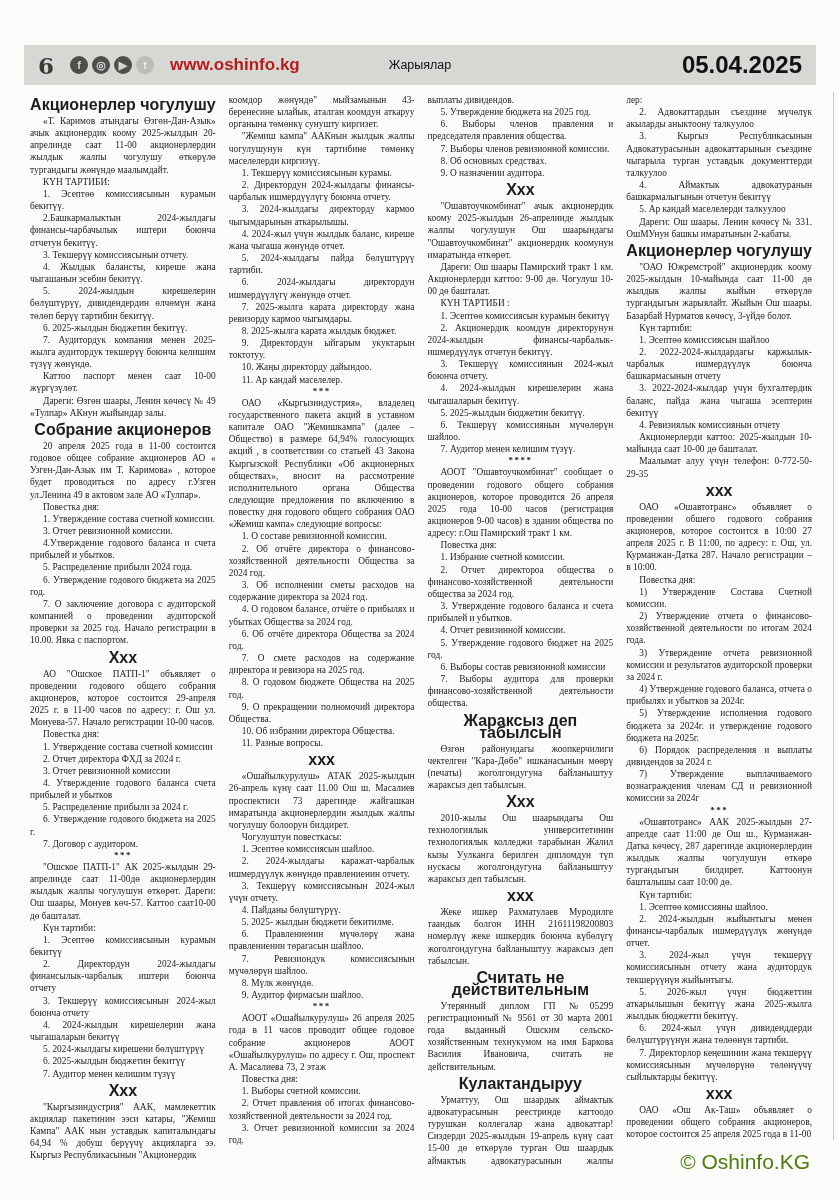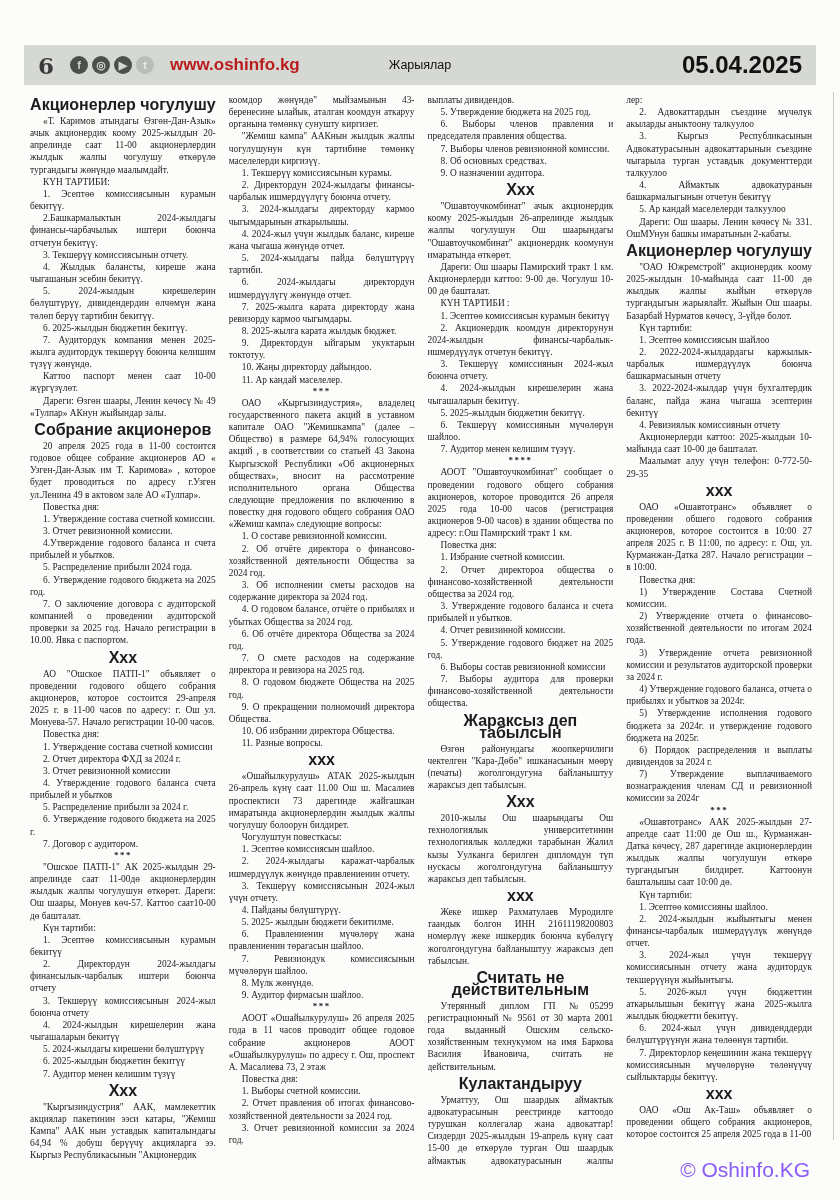--- a/index.html
+++ b/index.html
@@ -51,22 +51,22 @@
   .head{
     margin:5px 0 4px;text-align:center;text-indent:0;
     font-family:"Liberation Sans", sans-serif;font-weight:bold;font-size:16px;line-height:12px;
   }
   .sep{
     text-align:center;text-indent:0;font-weight:bold;font-size:9px;
     line-height:9px;letter-spacing:1.5px;margin:1px 0;
   }
   
   .watermark{
-    position:absolute;right:30px;bottom:18px;
-    font-family:"Liberation Sans", sans-serif;font-size:21px;color:#8b5cf6;
+    position:absolute;right:30px;bottom:26px;
+    font-family:"Liberation Sans", sans-serif;font-size:21px;color:#4d7c0f;
   }
 </style>
 </head>
 <body>
 
 <div class="masthead">
   <span class="pagenum">6</span>
   <span class="socials">
       <span class="soc">f</span>
       <span class="soc">◎</span>

